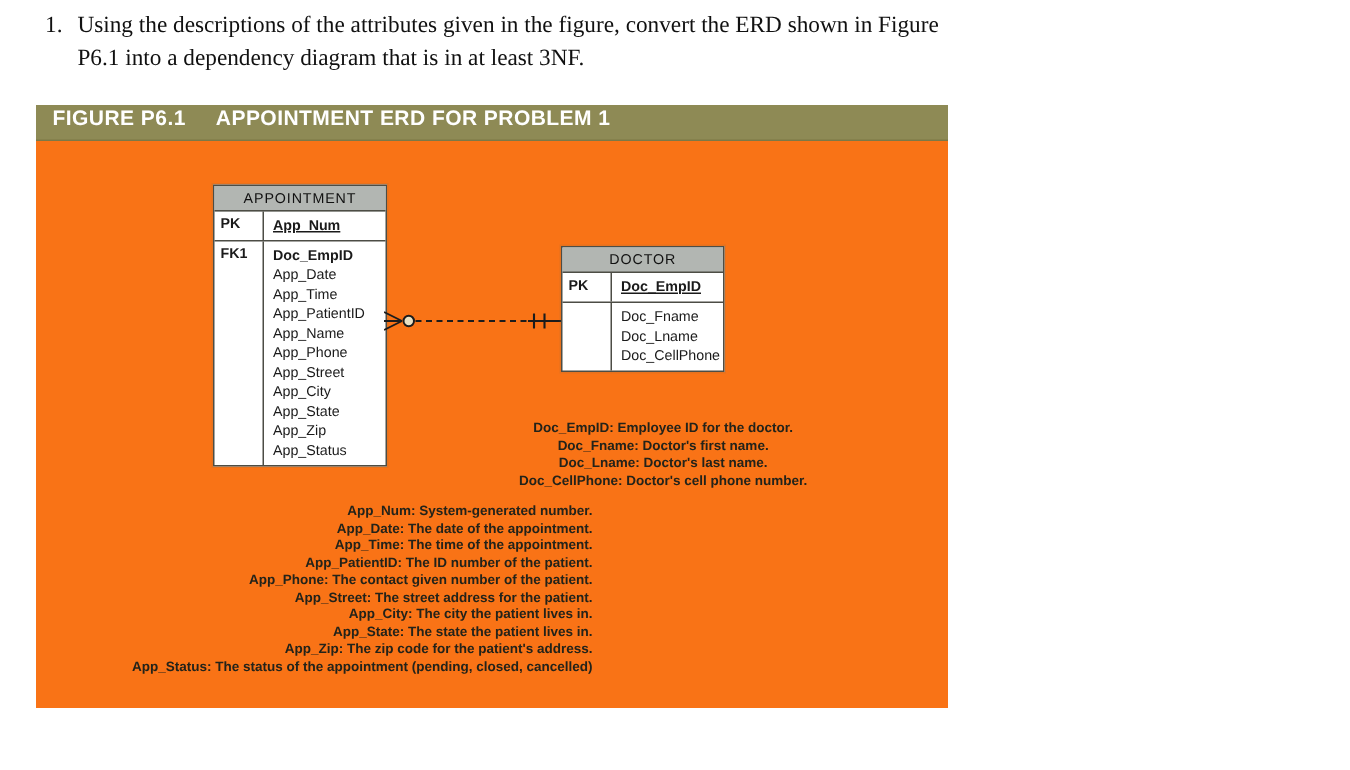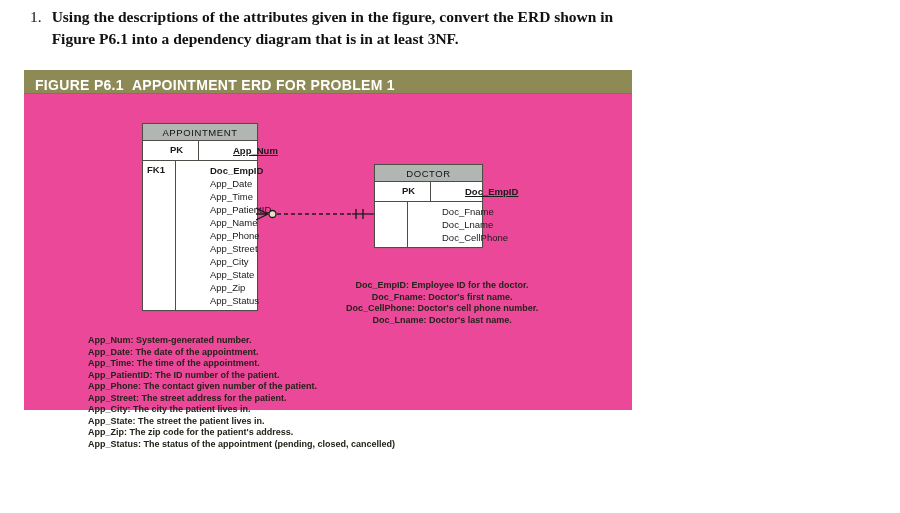--- a/index.html
+++ b/index.html
@@ -7,58 +7,58 @@
     width:900px;height:513px;background:#ffffff;position:relative;overflow:hidden;
     font-family:"Liberation Sans", sans-serif;
   }
   
   .problem{
     position:absolute;left:30px;top:6px;width:616px;
     font-family:"Liberation Serif", serif;font-size:15.5px;line-height:21.5px;color:#111;
     display:flex;gap:10px;
   }
   .problem-num{flex:0 0 auto;}
-  .problem-text{flex:1;font-weight:bold;}
+  .problem-text{flex:1;}
   
   .figure{position:absolute;left:24px;top:70px;width:608px;height:415px;}
   .figure-header{
     height:23px;background:#8e8a55;border-bottom:1px solid #7c7847;
-    color:#ffffff;display:flex;align-items:flex-end;padding-left:11px;
+    color:#ffffff;display:flex;align-items:flex-start;padding-left:11px;
     font-size:14px;font-weight:bold;letter-spacing:0.3px;
   }
-  .figure-header .ftitle{margin-left:8px;}
+  .figure-header .ftitle{margin-left:20px;}
   .figure-body{
-    position:relative;height:316px;background:#ec4899;
+    position:relative;height:378px;background:#f97316;
   }
   
   .erd-table{
     position:absolute;background:#ffffff;border:1px solid #4d4d45;
     font-size:9.5px;color:#1a1a1a;box-shadow:0 0 0 1px rgba(120,115,80,0.15);
   }
   .erd-title{
     background:#b2b6b2;border-bottom:1px solid #4d4d45;text-align:center;
     padding:3px 0 2px 0;letter-spacing:0.6px;font-size:9.5px;color:#111;
   }
   .erd-row{display:flex;}
-  .erd-pk-row{border-bottom:1px solid #4d4d45;padding-left:23px;}
+  .erd-pk-row{border-bottom:1px solid #4d4d45;}
   .keycol{
     flex:0 0 28px;border-right:1px solid #4d4d45;padding:3px 0 3px 4px;
     font-weight:bold;
   }
-  .attrcol{flex:1;padding:3px 0 3px 6px;line-height:13px;margin-left:28px;}
+  .attrcol{flex:1;padding:3px 0 3px 6px;line-height:13px;}
   .pk-attr{font-weight:bold;text-decoration:underline;}
   .fk-attr{font-weight:bold;}
   .appointment{left:118px;top:29px;width:114px;}
   .doctor{left:350px;top:70px;width:107px;}
   
   .connector{position:absolute;left:232px;top:112px;width:118px;height:16px;}
   
   .desc{position:absolute;font-size:9px;font-weight:bold;line-height:11.5px;color:#23231a;}
   .doctor-desc{left:322px;top:186px;text-align:center;}
-  .app-desc{left:64px;top:241px;}
+  .app-desc{left:64px;top:241px;text-align:right;}
 </style>
 </head>
 <body>
 
 <div class="problem">
   <span class="problem-num">1.</span>
   <span class="problem-text">Using the descriptions of the attributes given in the figure, convert the ERD shown in Figure P6.1 into a dependency diagram that is in at least 3NF.</span>
 </div>
 
 <div class="figure">
@@ -119,31 +119,31 @@
             <div>Doc_Fname</div>
             <div>Doc_Lname</div>
             <div>Doc_CellPhone</div>
           </div>
       </div>
     </div>
 
     <div class="desc doctor-desc">
         <div>Doc_EmpID: Employee ID for the doctor.</div>
         <div>Doc_Fname: Doctor's first name.</div>
+        <div>Doc_Lname: Doctor's last name.</div>
         <div>Doc_CellPhone: Doctor's cell phone number.</div>
-        <div>Doc_Lname: Doctor's last name.</div>
       </div>
 
     <div class="desc app-desc">
         <div>App_Num: System-generated number.</div>
         <div>App_Date: The date of the appointment.</div>
         <div>App_Time: The time of the appointment.</div>
         <div>App_PatientID: The ID number of the patient.</div>
         <div>App_Phone: The contact given number of the patient.</div>
         <div>App_Street: The street address for the patient.</div>
         <div>App_City: The city the patient lives in.</div>
-        <div>App_State: The street the patient lives in.</div>
+        <div>App_State: The state the patient lives in.</div>
         <div>App_Zip: The zip code for the patient's address.</div>
         <div>App_Status: The status of the appointment (pending, closed, cancelled)</div>
       </div>
 
   </div>
 </div>
 
 </body></html>

